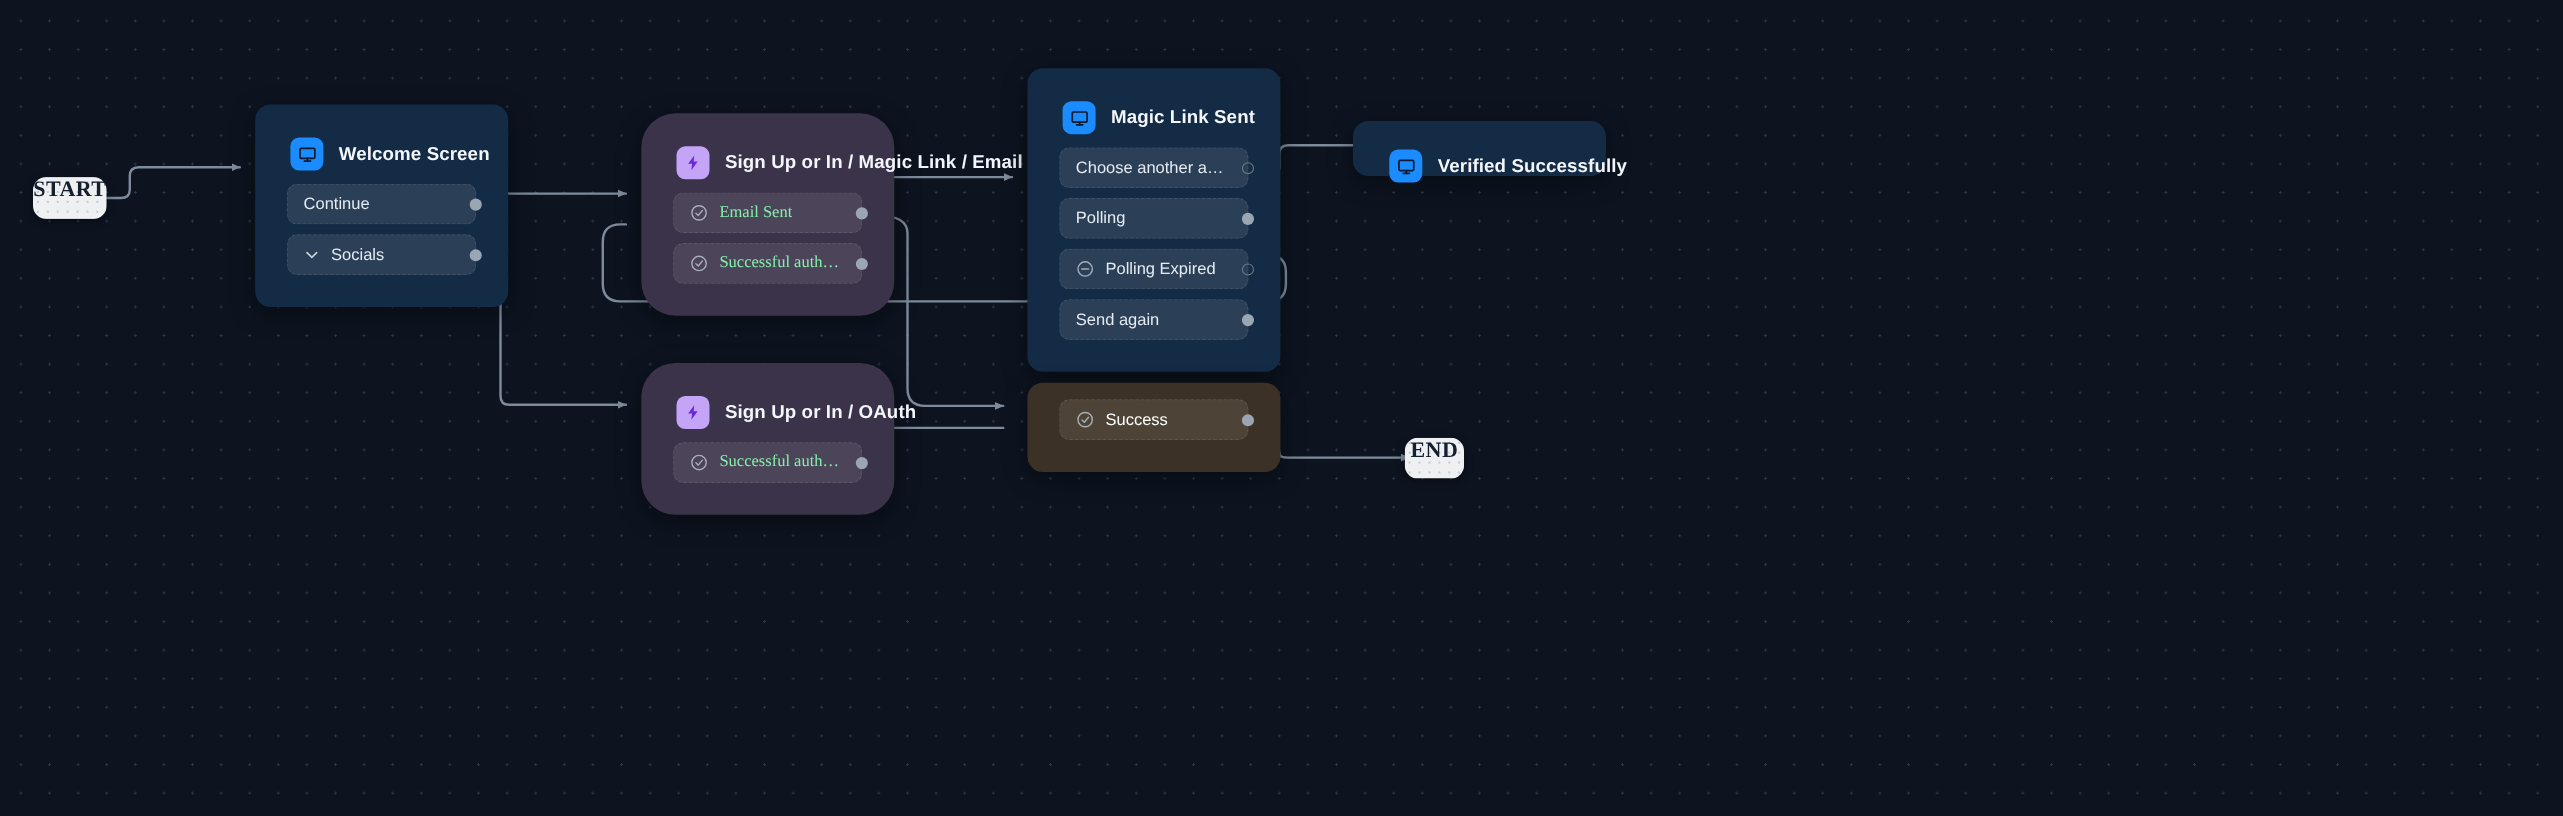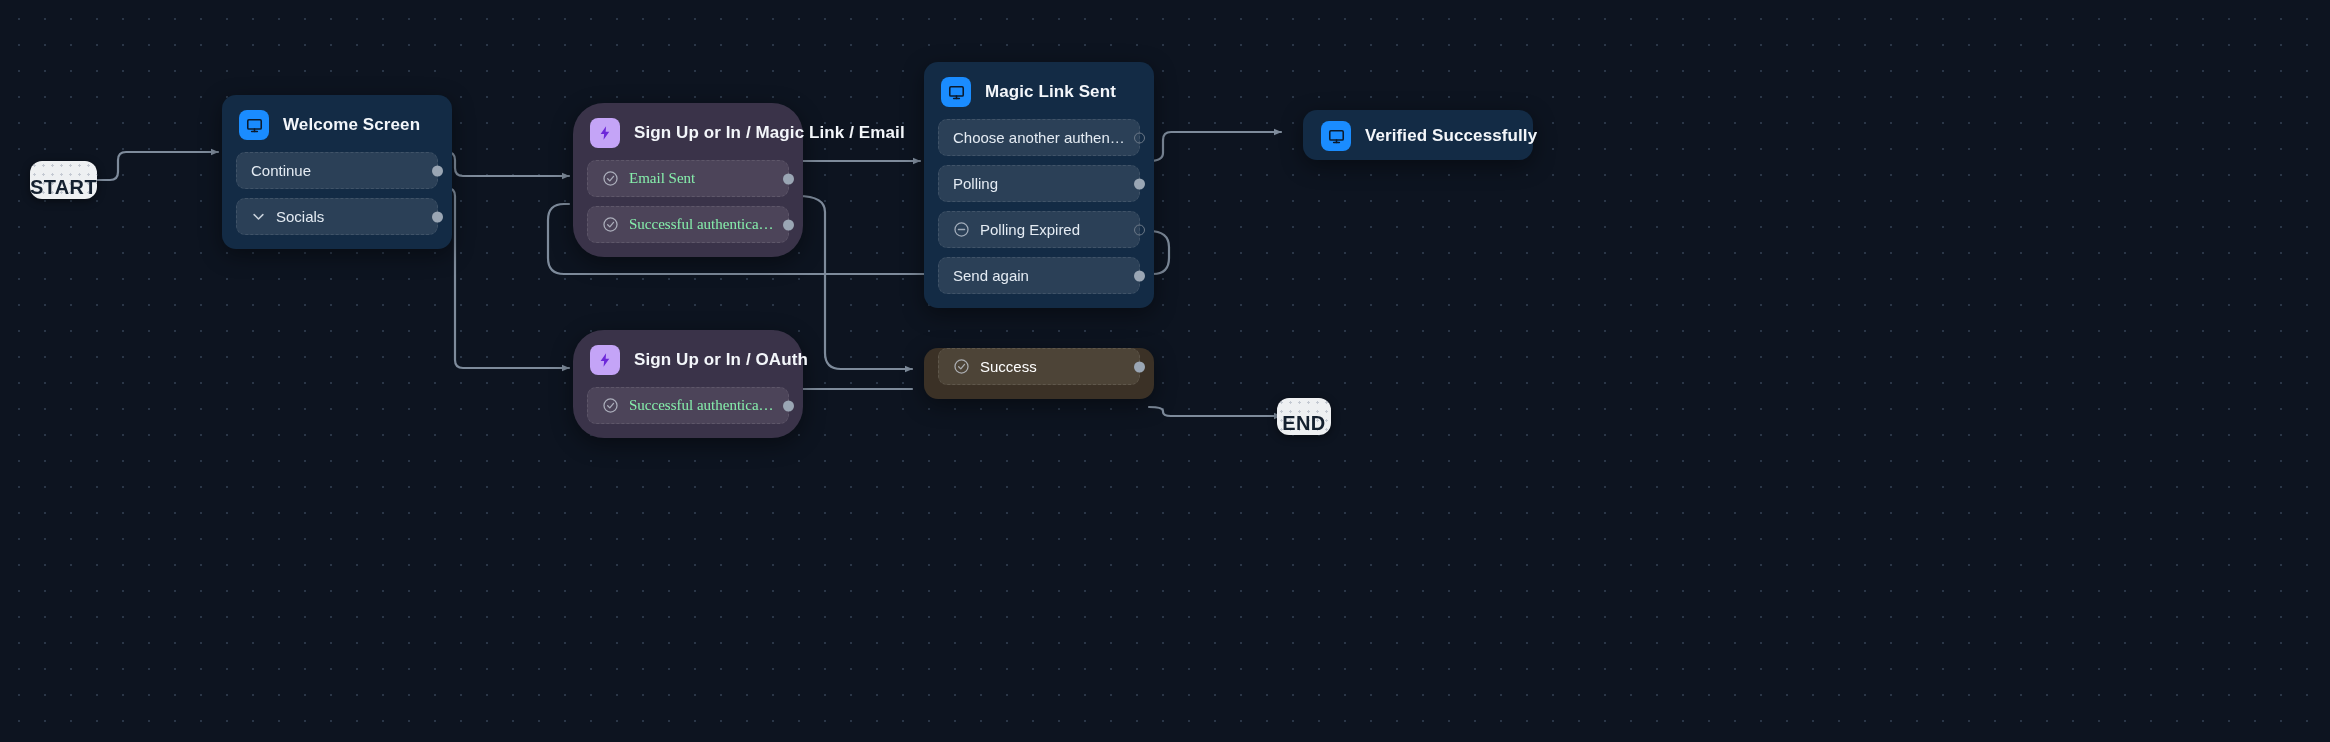--- a/index.html
+++ b/index.html
@@ -18,27 +18,28 @@
 
   
   .pill{
     position:absolute;
     background:#eef0f2;
     background-image:radial-gradient(#c4c9d2 1px, transparent 1.1px);
     background-size:9px 9px;
     border-radius:12px;
     color:#14202f;
     font-size:20px;font-weight:700;letter-spacing:.4px;
-    display:flex;align-items:flex-end;justify-content:center;
+    display:flex;align-items:flex-start;justify-content:center;
     box-shadow:0 2px 8px rgba(0,0,0,.45);
+    font-family:Liberation Serif, serif;
   }
 
   
-  .node{position:absolute;border-radius:14px;padding:0;box-sizing:border-box;
-        box-shadow:0 6px 22px rgba(0,0,0,.42);}
+  .node{position:absolute;border-radius:14px;padding:15px;box-sizing:border-box;
+        box-shadow:0 6px 22px rgba(0,0,0,.42);margin-left:10px;}
   .node.blue{background:#132b45;}
   .node.purple{background:#3a3349;border-radius:31px;}
   .node.orange{background:#3b3126;}
 
   .node-header{display:flex;align-items:center;gap:14px;padding:15px 18px 12px 17px;}
   .node-icon{width:30px;height:30px;border-radius:8px;flex:0 0 auto;
              display:flex;align-items:center;justify-content:center;}
   .node-icon.blue{background:#1a8cff;}
   .node-icon.purple{background:#c4a4f7;}
   .node-icon.orange{background:#f59331;}
@@ -201,21 +202,21 @@
         <span class="txt">Polling Expired</span>
         <span class="handle hollow"></span>
       </div>
       <div class="row">
         <span class="txt">Send again</span>
         <span class="handle filled"></span>
       </div>
     </div>
   </div>
 
-  <div class="node blue" style="left:1303px;top:110px;width:230px;height:50px;">
+  <div class="node blue" style="left:1220px;top:110px;width:230px;height:50px;">
     <div class="node-header" style="padding:11px 18px;">
       <span class="node-icon blue">
         <svg width="17" height="17" viewBox="0 0 24 24" fill="none" stroke="#0b1a2c" stroke-width="2.2" stroke-linecap="round" stroke-linejoin="round">
           <rect x="2.5" y="4" width="19" height="13" rx="1.6"></rect>
           <line x1="12" y1="17" x2="12" y2="20.5"></line>
           <line x1="8" y1="20.5" x2="16" y2="20.5"></line>
         </svg>
       </span>
       <span class="node-title">Verified Successfully</span>
     </div>

